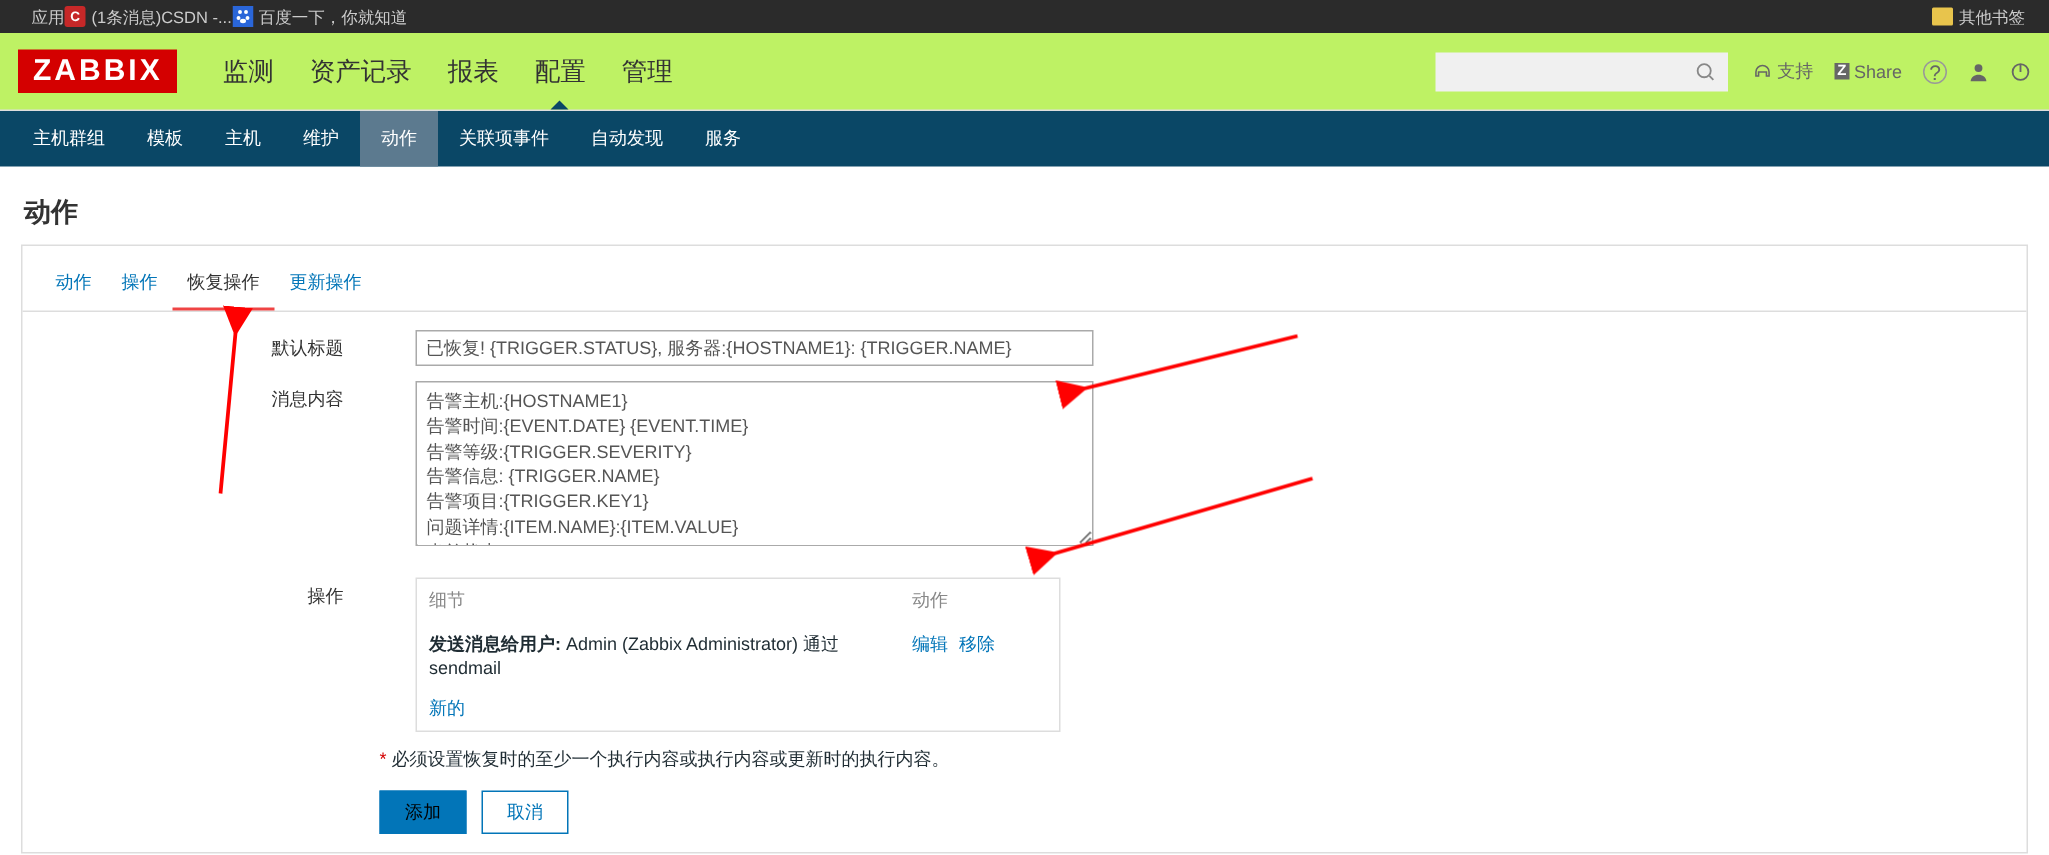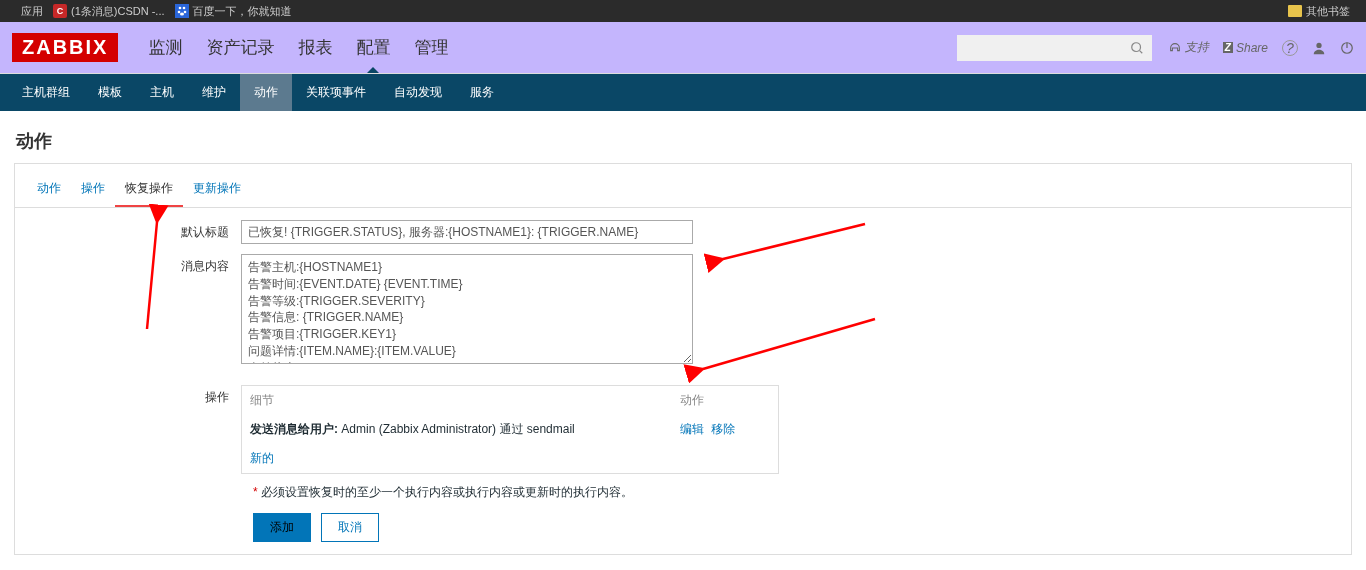--- a/index.html
+++ b/index.html
@@ -1,37 +1,37 @@
 <!DOCTYPE html>
 <html><head>
   <meta charset="utf-8">
   <style>
     * { margin: 0; padding: 0; box-sizing: border-box; font-family: Arial, "Microsoft YaHei", sans-serif; }
     body { background: #fff; font-size: 12px; color: #1f2c33; }
     
     
-    .browser-bar { background: #2b2b2b; height: 22px; display: flex; align-items: center; padding: 0 6px; font-size: 11px; color: #ccc; gap: 10px; }
+    .browser-bar { background: #2b2b2b; height: 22px; display: flex; align-items: center; padding: 0 6px; font-size: 11px; color: #ccc; }
     .browser-bar .apps-icon-wrap { display: flex; flex-wrap: wrap; width: 11px; gap: 1px; }
     .bookmark-item { display: flex; align-items: center; gap: 4px; font-size: 11px; }
     .csdn-ico { width: 14px; height: 14px; background: #c62828; border-radius: 2px; display: inline-flex; align-items: center; justify-content: center; color: #fff; font-size: 9px; font-weight: bold; }
     .baidu-ico { width: 14px; height: 14px; display: inline-block; }
     .browser-spacer { flex: 1; }
     .other-bm { display: flex; align-items: center; gap: 4px; margin-right: 10px; justify-content: space-between; }
     .folder-ico { width: 14px; height: 12px; background: #e8c44c; border-radius: 1px; }
     
     
-    .top-header { background: #c4b5fd; padding: 6px 12px; display: flex; align-items: center; border-bottom: 1px solid #ddd; }
+    .top-header { background: #bef264; padding: 6px 12px; display: flex; align-items: center; border-bottom: 1px solid #ddd; }
     .logo { background: #d40000; color: #fff; font-weight: bold; font-size: 20px; letter-spacing: 2px; padding: 3px 10px; }
     .main-nav { display: flex; margin-left: 18px; gap: 0; }
     .main-nav-item { padding: 8px 12px; color: #333; font-size: 17px; cursor: pointer; position: relative; }
     .main-nav-item.active::after { content: ""; position: absolute; bottom: -6px; left: 50%; transform: translateX(-50%); border-left: 6px solid transparent; border-right: 6px solid transparent; border-bottom: 6px solid #0a4766; }
     .top-header .spacer { flex: 1; }
     .search-box { background: #f0f0f0; width: 195px; height: 26px; display: flex; align-items: center; padding: 0 8px; }
     .search-box input { flex: 1; border: none; background: transparent; outline: none; font-size: 12px; }
-    .top-actions { display: flex; align-items: center; gap: 14px; margin-left: 16px; color: #666; font-size: 12px; font-style: italic; }
+    .top-actions { display: flex; align-items: center; gap: 14px; margin-left: 16px; color: #666; font-size: 12px; }
     .top-actions a { color: #666; text-decoration: none; display: flex; align-items: center; gap: 3px; }
     .icon-sm { width: 14px; height: 14px; }
     
     
     .sub-nav { background: #0a4766; display: flex; padding: 0 8px; }
     .sub-nav-item { color: #fff; padding: 10px 14px; font-size: 12px; cursor: pointer; }
     .sub-nav-item.active { background: #5c7a8f; }
     
     
     .page-title { font-size: 18px; color: #333; padding: 18px 16px 10px; }
@@ -41,26 +41,26 @@
     
     
     .tabs { display: flex; border-bottom: 1px solid #ddd; padding: 10px 12px 0; gap: 0; }
     .tab { padding: 6px 10px 8px; color: #0275b8; cursor: pointer; font-size: 12px; }
     .tab.active { color: #333; border-bottom: 2px solid #ef4444; }
     
     
     .form { padding: 12px 16px; }
     .form-row { display: flex; align-items: flex-start; margin-bottom: 10px; }
     .form-label { width: 210px; text-align: right; padding-right: 12px; padding-top: 4px; color: #333; font-size: 12px; }
-    .form-control { flex: 0 0 auto; }
+    .form-control { flex: 0 0 auto; margin-left: 36px; }
     .text-input { width: 452px; border: 1px solid #aaa; padding: 4px 6px; font-size: 12px; color: #555; }
     .textarea { width: 452px; height: 110px; border: 1px solid #aaa; padding: 4px 6px; font-size: 12px; color: #555; resize: vertical; font-family: inherit; line-height: 1.4; }
     
     
-    .ops-table { border: 1px solid #ddd; width: 538px; font-size: 12px; }
+    .ops-table { border: 1px solid #ddd; width: 430px; font-size: 12px; }
     .ops-table-header { display: flex; padding: 6px 8px; color: #888; }
     .ops-col-detail { flex: 1; }
     .ops-col-action { width: 90px; text-align: left; }
     .ops-table-row { display: flex; padding: 6px 8px; }
     .ops-table-row .bold { font-weight: bold; }
     .link { color: #0275b8; cursor: pointer; }
     .ops-table-foot { padding: 6px 8px; }
     
     
     .req-note { margin-left: 222px; margin-top: 8px; margin-bottom: 12px; font-size: 12px; }

